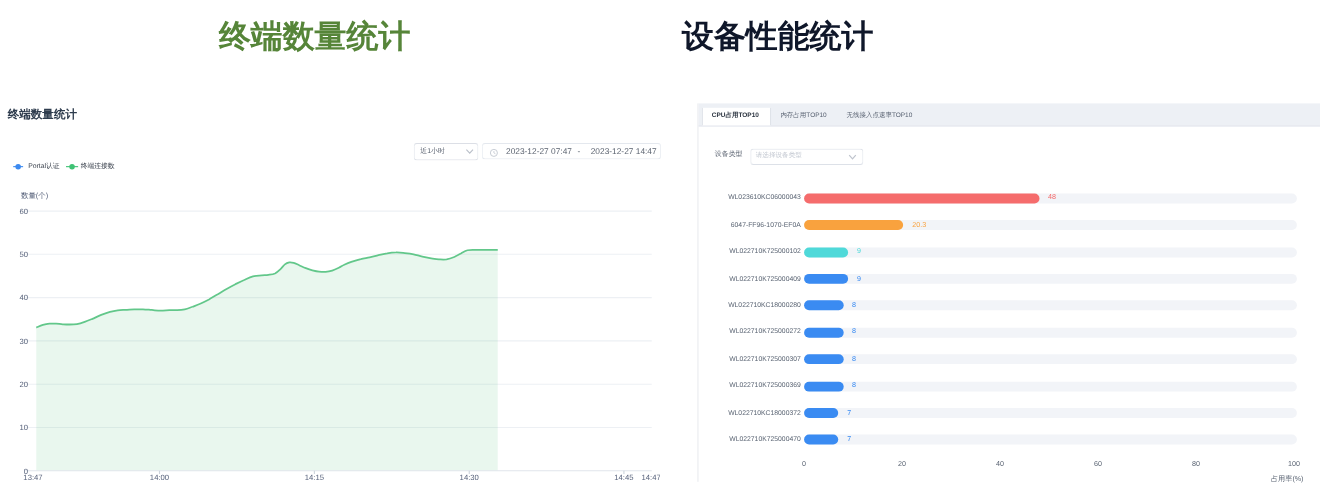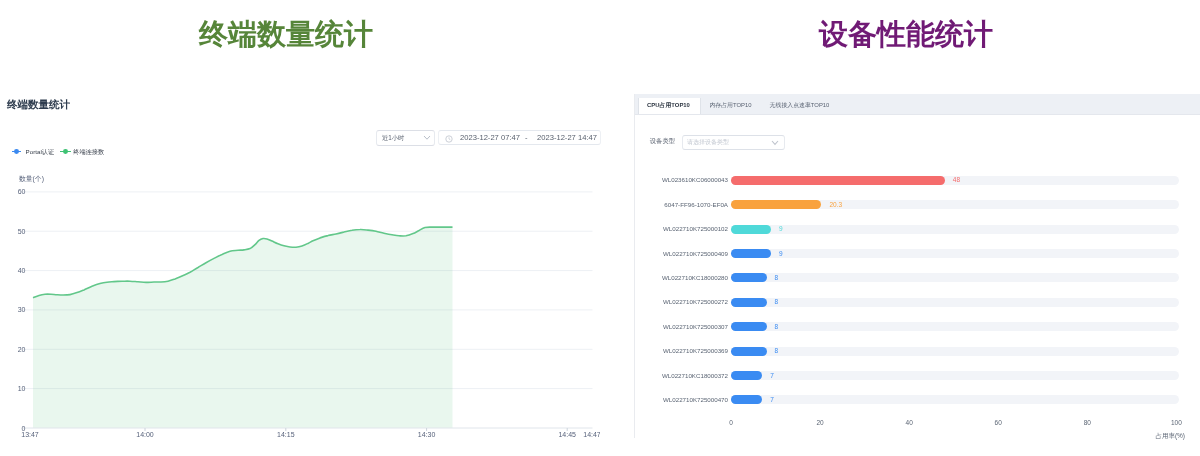--- a/index.html
+++ b/index.html
@@ -4,21 +4,21 @@
 <style>
 html,body{margin:0;padding:0;background:#fff;font-family:"Liberation Sans",sans-serif;}
 #page{position:relative;width:1200px;height:456px;overflow:hidden;background:#fff;}
 .abs{position:absolute;}
 </style>
 </head>
 <body>
 <div id="page">
 
 <div class="abs" style="left:0;top:19px;width:572px;text-align:center;font-size:29px;font-weight:bold;color:#568539;line-height:31px;">终端数量统计</div>
-<div class="abs" style="left:620px;top:19px;width:572px;text-align:center;font-size:29px;font-weight:bold;color:#701a75;line-height:31px;">设备性能统计</div>
+<div class="abs" style="left:620px;top:19px;width:572px;font-size:29px;font-weight:bold;color:#0f172a;line-height:31px;">设备性能统计</div>
 
 <div class="abs" style="left:7px;top:97px;font-size:10.5px;font-weight:bold;color:#2e3c4e;line-height:14px;">终端数量统计</div>
 
 <div class="abs" style="left:376px;top:129.5px;width:57px;height:14px;border:1px solid #dcdfe6;border-left-color:#e7eaef;border-right-color:#e7eaef;border-radius:3px;">
   <div class="abs" style="left:5px;top:0;height:14px;line-height:14px;font-size:6.3px;color:#5a6270;">近1小时</div>
   <svg class="abs" style="left:46px;top:4.5px;" width="8" height="6" viewBox="0 0 8 6">
         <path d="M1 1 L4 4.2 L7 1" fill="none" stroke="#b9bfc9" stroke-width="1"></path>
       </svg>
 </div>
 

